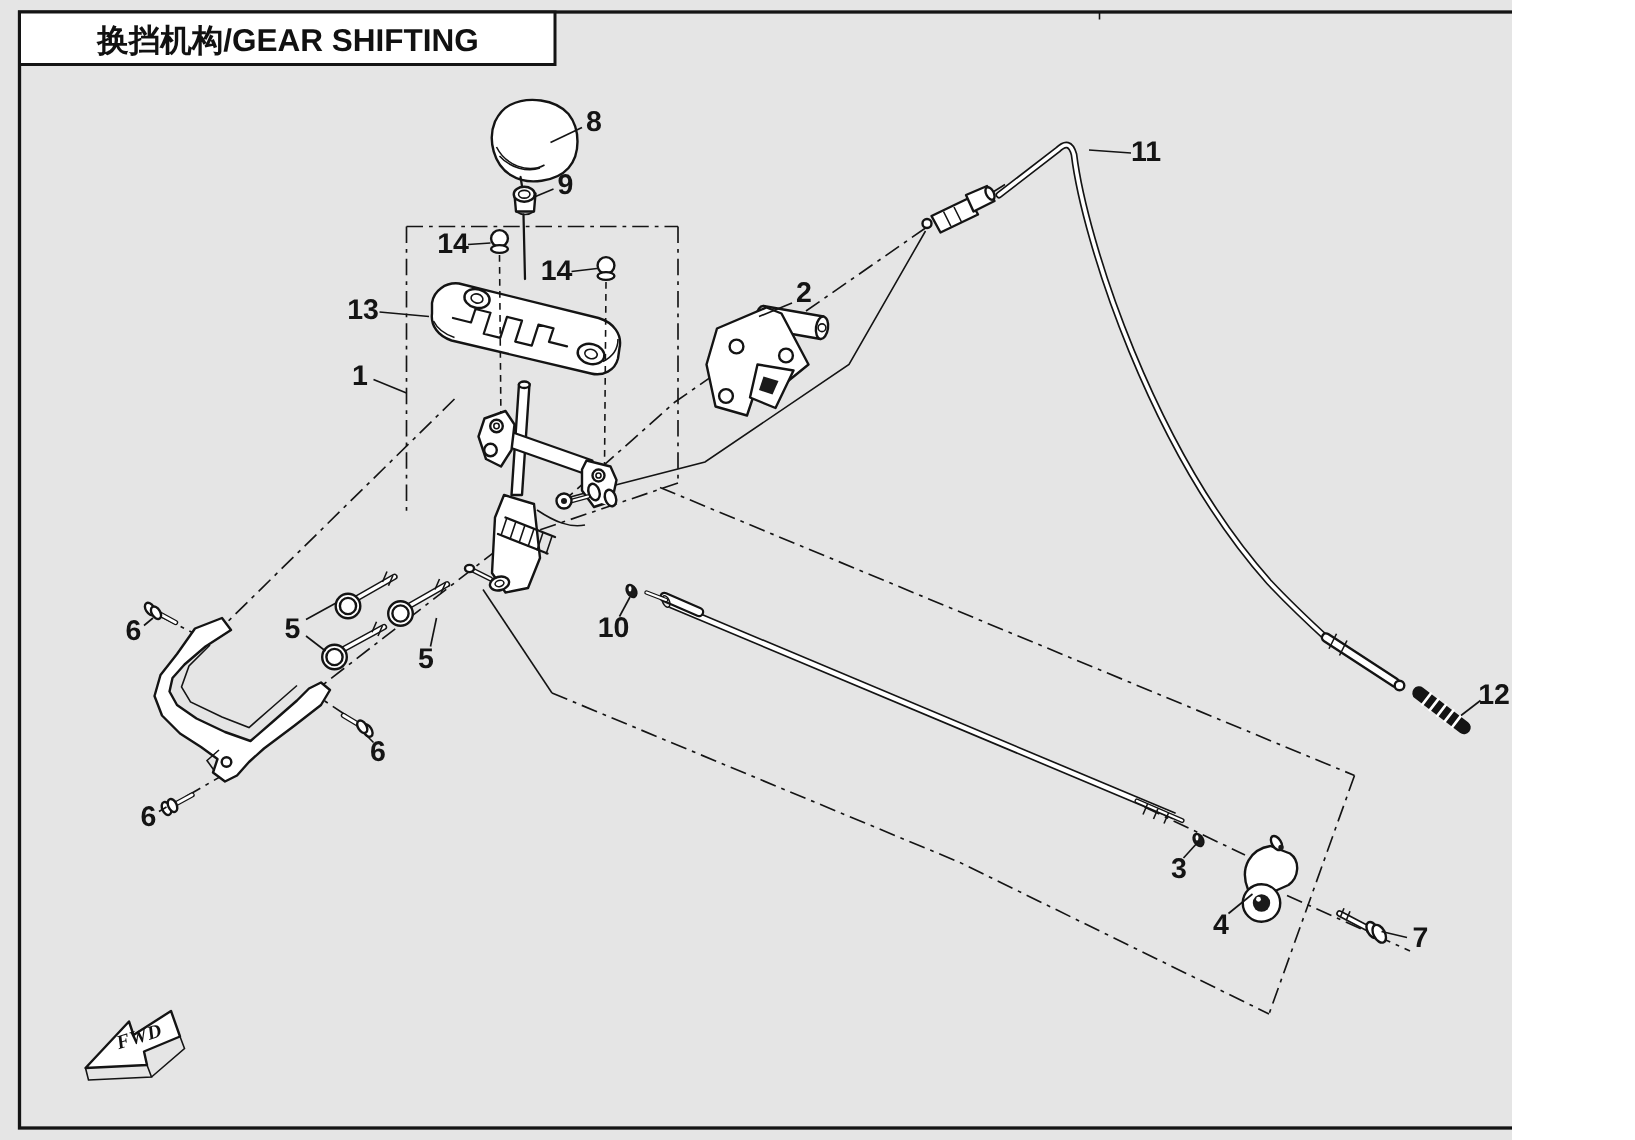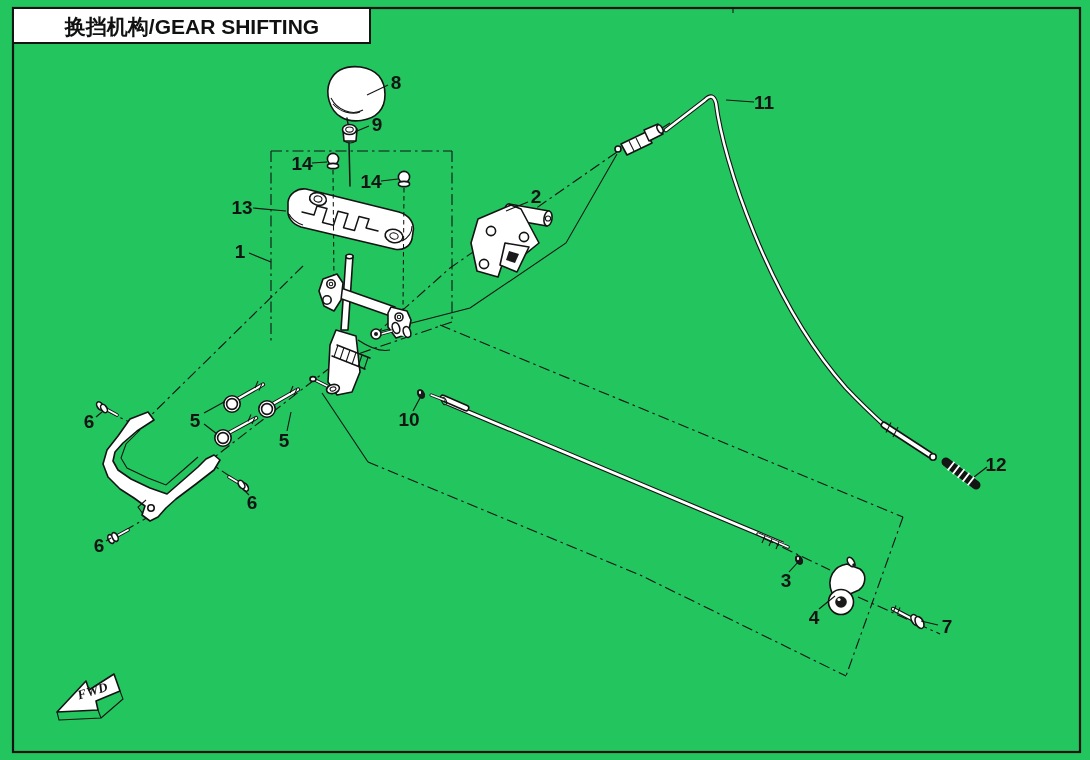--- a/index.html
+++ b/index.html
@@ -1,16 +1,16 @@
 <!DOCTYPE html>
 <html><head>
 <meta charset="utf-8">
 <style>
   html,body{margin:0;padding:0;background:#ffffff;}
-  #stage{position:relative;width:1090px;height:760px;background:#22c55e;overflow:hidden;
+  #stage{position:relative;width:1008px;height:760px;background:#e5e5e5;overflow:hidden;
          font-family:"Liberation Sans",sans-serif;}
   svg{position:absolute;left:0;top:0;}
   .ln{fill:none;stroke:#141414;stroke-width:1.5;stroke-linecap:round;stroke-linejoin:round;}
   .fw{fill:#ffffff;stroke:#141414;stroke-width:1.6;stroke-linejoin:round;}
   .thin{fill:none;stroke:#141414;stroke-width:1.05;}
   .phantom{fill:none;stroke:#141414;stroke-width:1.1;stroke-dasharray:11 4 2.5 4;}
   .dashedax{fill:none;stroke:#141414;stroke-width:1.05;stroke-dasharray:4.5 3.5;}
   .wcore{fill:none;stroke:#ffffff;stroke-linecap:round;}
   .dark{fill:#1a1a1a;stroke:#141414;}
   .callout{font:bold 19px "Liberation Sans",sans-serif;text-anchor:middle;dominant-baseline:central;fill:#141414;}

